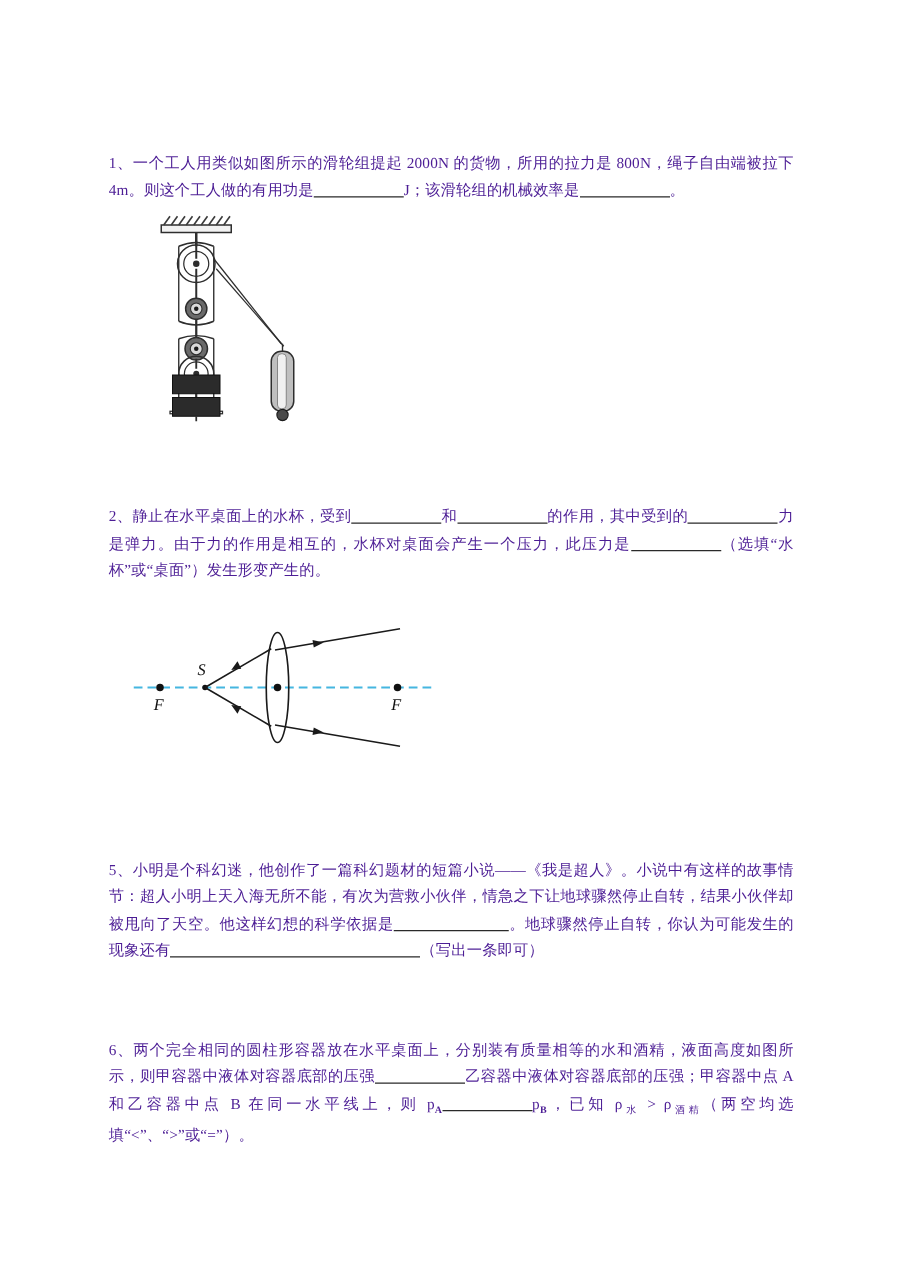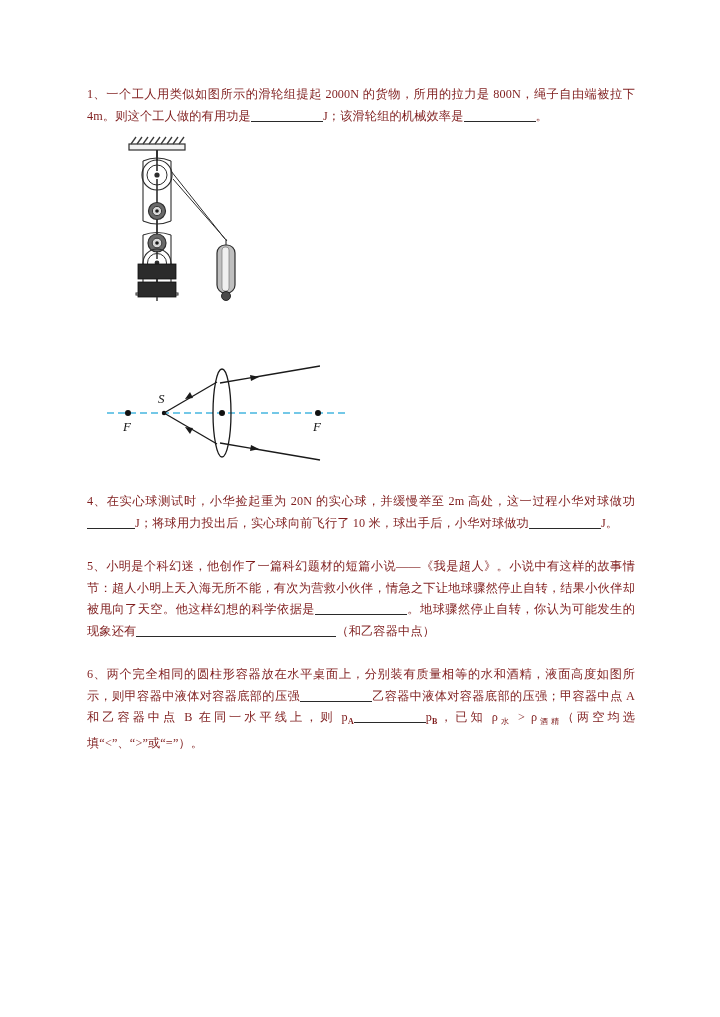--- a/index.html
+++ b/index.html
@@ -27,21 +27,22 @@
     left: 87px;
     top: 84px;
     width: 548px;
   }
   .q {
     font-size: 12.2px;
     line-height: 21.5px;
     text-align: justify;
     text-justify: inter-ideograph;
     letter-spacing: 0.15px;
-    color: #7f1d1d;
+    color: #4c1d95;
+    margin-top: 36px;
   }
   .blank {
     display: inline-block;
     border-bottom: 1px solid #2a2a2a;
     vertical-align: -2px;
   }
   .b-sm { width: 48px; }
   .b-lg { width: 72px; }
   .b-xl { width: 92px; }
   .b-xxl { width: 200px; }
@@ -152,20 +153,23 @@
         <line x1="139" y1="104" x2="139" y2="112" stroke="#2e2e2e" stroke-width="1.1"></line>
         <rect x="130" y="110" width="18" height="48" rx="8" fill="#bfbfbf" stroke="#2e2e2e" stroke-width="1.2"></rect>
         <rect x="135" y="112" width="7" height="44" rx="3" fill="#f0f0f0" stroke="#7a7a7a" stroke-width="0.7"></rect>
         <circle cx="139" cy="161" r="4.5" fill="#4a4a4a" stroke="#1c1c1c" stroke-width="0.9"></circle>
       </g>
     </svg>
   </div>
 
   <div class="spacer-md"></div>
 
+  <div class="q">
+    <span>2、</span><span>静止在水平桌面上的水杯，受到</span><span class="blank b-lg"></span><span>和</span><span class="blank b-lg"></span><span>的作用，其中受到的</span><span class="blank b-lg"></span><span>力是弹力。由于力的作用是相互的，水杯对桌面会产生一个压力，此压力是</span><span class="blank b-lg"></span><span>（选填“水杯”或“桌面”）发生形变产生的。</span>
+  </div>
 
   <div class="spacer-md"></div>
 
 
   <div class="fig-lens">
     <svg width="548" height="104" viewBox="0 0 548 104">
 
       <line x1="20" y1="52" x2="262" y2="52" stroke="#45b6e0" stroke-width="1.6" stroke-dasharray="7,4"></line>
 
       <ellipse cx="135" cy="52" rx="9" ry="44" fill="none" stroke="#1a1a1a" stroke-width="1.3"></ellipse>
@@ -190,28 +194,25 @@
       <polygon points="172,88 163,90 164,84" fill="#1a1a1a"></polygon>
 
       <text x="71" y="42" font-family="Liberation Serif, serif" font-size="13" font-style="italic" fill="#111">S</text>
       <text x="36" y="70" font-family="Liberation Serif, serif" font-size="13" font-style="italic" fill="#111">F</text>
       <text x="226" y="70" font-family="Liberation Serif, serif" font-size="13" font-style="italic" fill="#111">F</text>
     </svg>
   </div>
 
   <div class="spacer-md"></div>
 
-  <div class="q">
-    <span>4、</span><span>在实心球测试时，小华捡起重为 20N 的实心球，并缓慢举至 2m 高处，这一过程小华对球做功</span><span class="blank b-sm"></span><span>J；将球用力投出后，实心球向前飞行了 10 米，球出手后，小华对球做功</span><span class="blank b-lg"></span><span>J。</span>
-  </div>
-
-  <div class="spacer-md"></div>
-
-  <div class="q">
-    <span>5、</span><span>小明是个科幻迷，他创作了一篇科幻题材的短篇小说——《我是超人》。小说中有这样的故事情节：超人小明上天入海无所不能，有次为营救小伙伴，情急之下让地球骤然停止自转，结果小伙伴却被甩向了天空。他这样幻想的科学依据是</span><span class="blank b-xl"></span><span>。地球骤然停止自转，你认为可能发生的现象还有</span><span class="blank b-xxl"></span><span>（和乙容器中点）</span>
+
+  <div class="spacer-md"></div>
+
+  <div class="q">
+    <span>5、</span><span>小明是个科幻迷，他创作了一篇科幻题材的短篇小说——《我是超人》。小说中有这样的故事情节：超人小明上天入海无所不能，有次为营救小伙伴，情急之下让地球骤然停止自转，结果小伙伴却被甩向了天空。他这样幻想的科学依据是</span><span class="blank b-xl"></span><span>。地球骤然停止自转，你认为可能发生的现象还有</span><span class="blank b-xxl"></span><span>（写出一条即可）</span>
   </div>
 
   <div class="spacer-md"></div>
 
   <div class="q">
     <span>6、</span><span>两个完全相同的圆柱形容器放在水平桌面上，分别装有质量相等的水和酒精，液面高度如图所示，则甲容器中液体对容器底部的压强</span><span class="blank b-lg"></span><span>乙容器中液体对容器底部的压强；甲容器中点 A 和乙容器中点 B 在同一水平线上，则 p</span><span class="sub bold">A</span><span class="blank b-lg"></span><span>p</span><span class="sub bold">B</span><span>，已知 ρ</span><span class="sub">水</span><span> &gt; ρ</span><span class="sub">酒精</span><span>（两空均选填“&lt;”、“&gt;”或“=”）。</span>
   </div>
 
  </div>
 </div>

